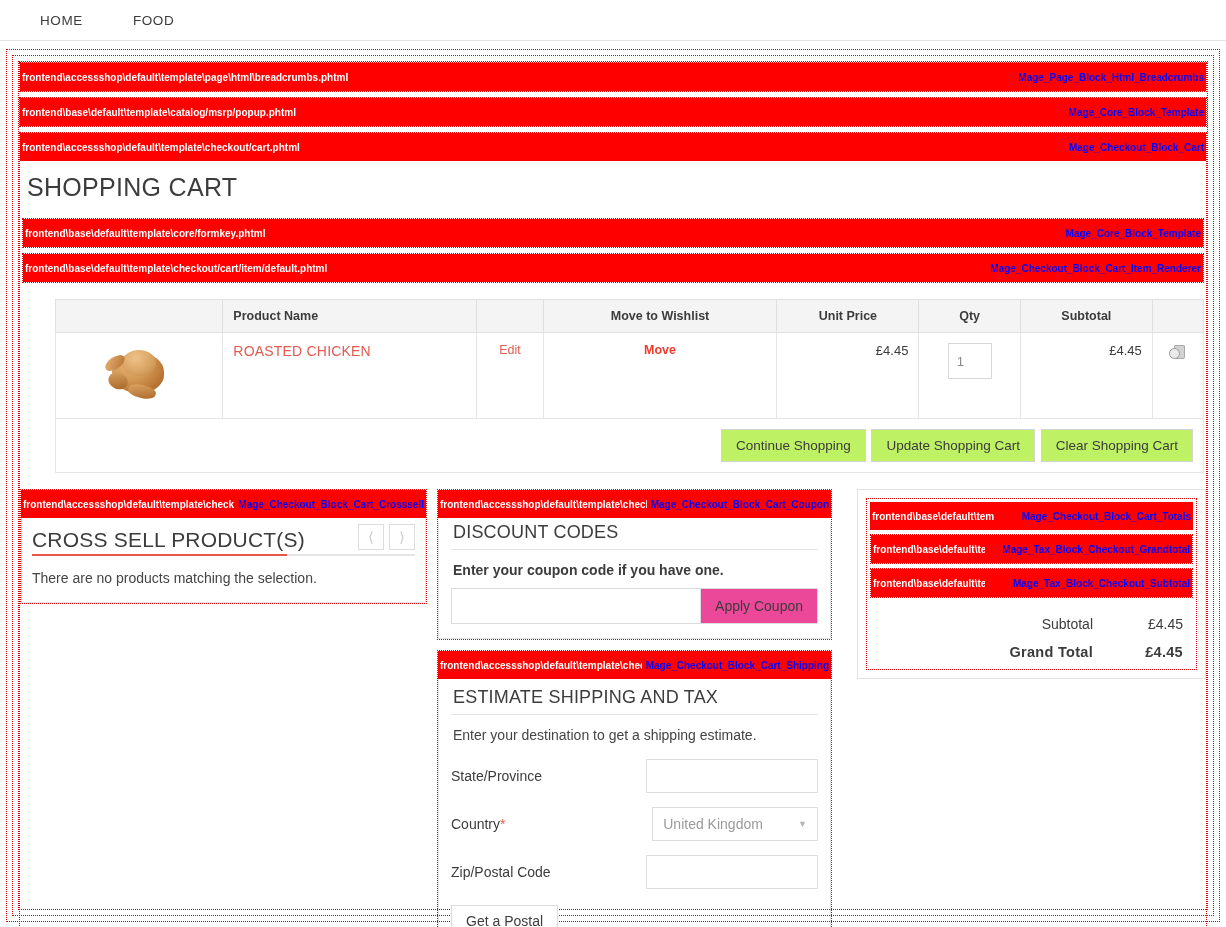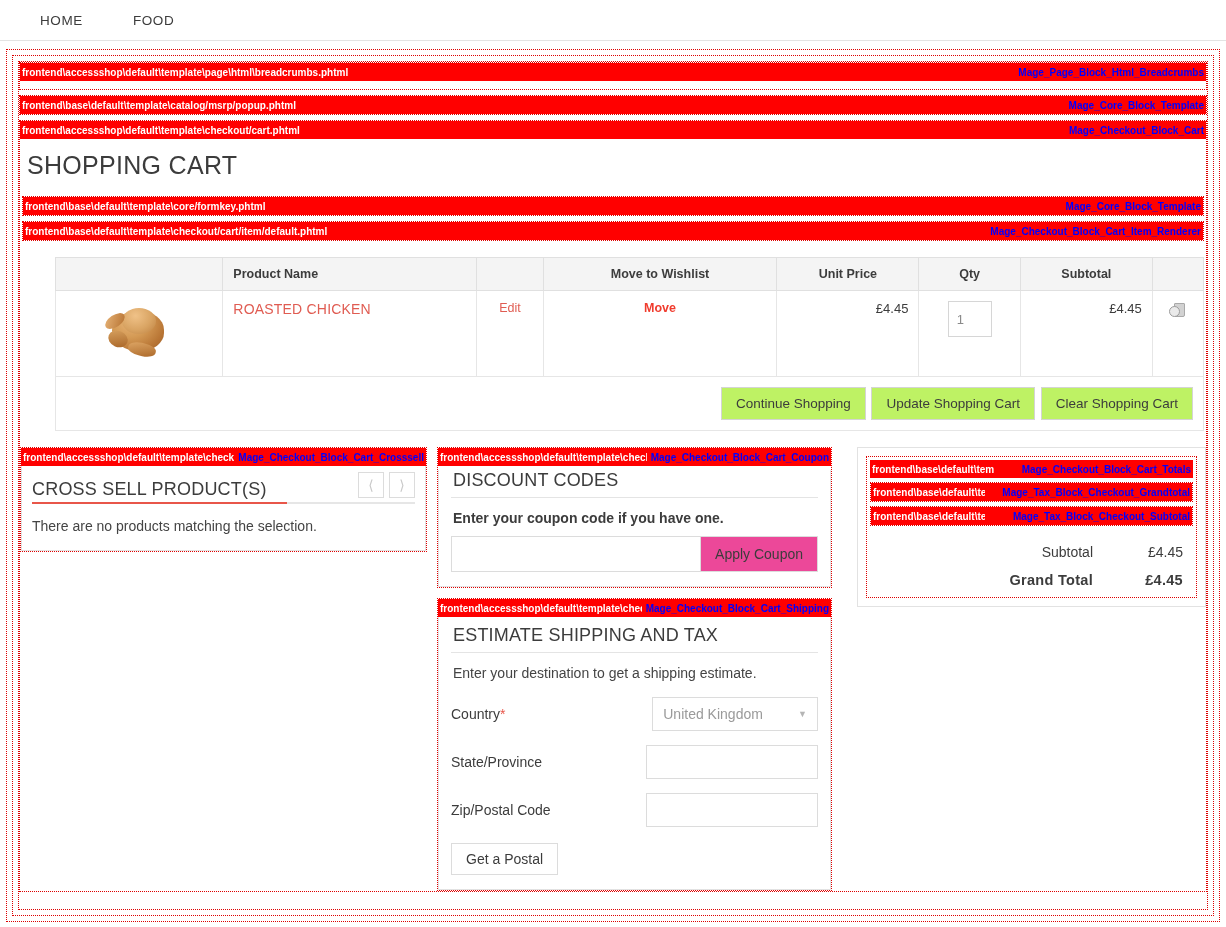--- a/index.html
+++ b/index.html
@@ -40,21 +40,21 @@
     position: relative;
     background: transparent;
   }
   .hint-bar {
     background: #ff0000;
     color: #ffffff;
     font-size: 10px;
     font-weight: bold;
     font-family: "Liberation Sans", sans-serif;
     line-height: 13px;
-    height: 18px;
+    height: 28px;
     display: flex;
     align-items: center;
     white-space: nowrap;
     overflow: hidden;
     padding: 0 2px;
   }
   .hint-bar .path {
     overflow: hidden;
     text-overflow: clip;
     white-space: nowrap;
@@ -242,21 +242,21 @@
     border-top: none;
     padding: 0 0 0 0;
   }
   .cs-head {
     display: flex;
     align-items: flex-end;
     justify-content: space-between;
     padding: 6px 10px 0 10px;
   }
   h2.block-title {
-    font-size: 18px;
+    font-size: 21px;
     font-weight: normal;
     color: #3c3c3c;
     margin: 2px 0 2px 0;
     letter-spacing: .2px;
   }
   .cs-underline {
     height: 2px;
     background: #e6e6e6;
     margin: 0 10px;
     position: relative;
@@ -528,30 +528,30 @@
               <span class="path">frontend\accessshop\default\template\checkout/cart/shipping.phtml</span>
               <span class="blockname">Mage_Checkout_Block_Cart_Shipping</span>
             </div>
             <div class="panel-box" style="border:1px solid #e2e2e2;border-top:none;">
               <div class="sec-body" style="padding-top:4px;">
                 <h2 class="sec-title">ESTIMATE SHIPPING AND TAX</h2>
                 <div class="rule"></div>
                 <div class="ship-lead">Enter your destination to get a shipping estimate.</div>
 
                 <div class="form-row">
+                  <label>State/Province</label>
+                  <input class="ctrl" type="text" value="" style="">
+                </div>
+
+                <div class="form-row">
                   <label><span>Country</span><span class="req">*</span></label>
                   <div class="ctrl">
                     <span>United Kingdom</span>
                     <span class="caret">▼</span>
                   </div>
-                </div>
-
-                <div class="form-row">
-                  <label>State/Province</label>
-                  <input class="ctrl" type="text" value="" style="">
                 </div>
 
                 <div class="form-row">
                   <label>Zip/Postal Code</label>
                   <input class="ctrl" type="text" value="" style="">
                 </div>
 
                 <button class="quote-btn">Get a Postal</button>
               </div>
             </div>

